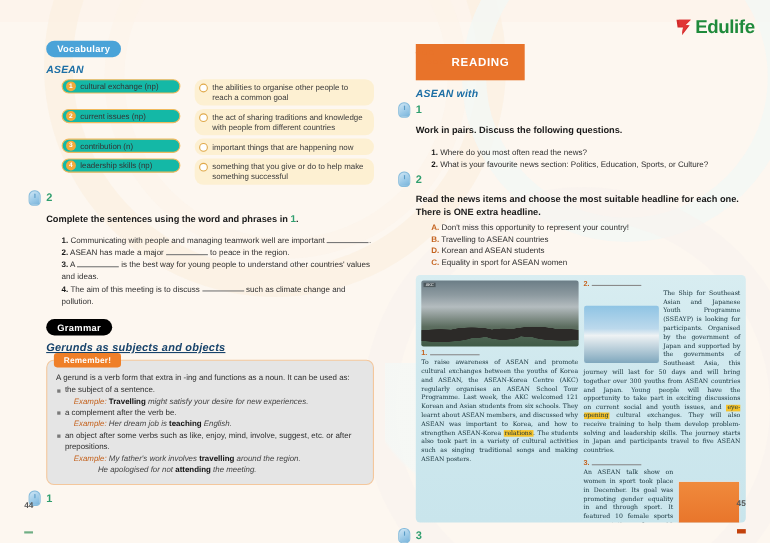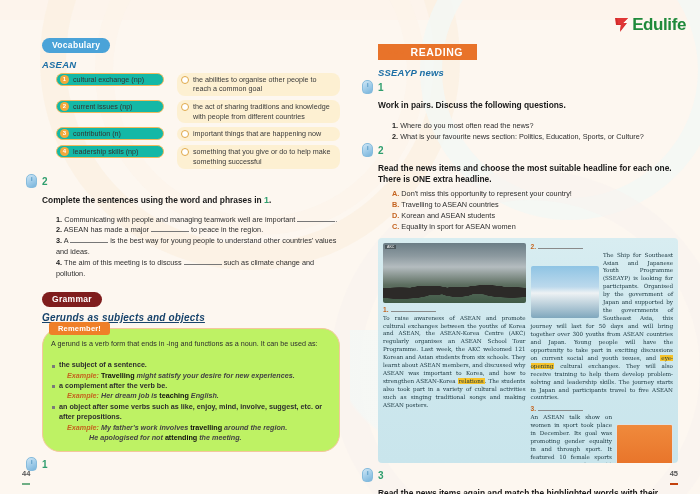--- a/index.html
+++ b/index.html
@@ -39,21 +39,21 @@
   .tag {
     display: inline-block;
     color: #fff;
     font-weight: bold;
     font-size: 8.5px;
     letter-spacing: .3px;
     padding: 2.5px 10px;
     border-radius: 9px;
   }
   .tag-vocab { background: #4aa3d8; }
-  .tag-grammar { background: #7f1d1d; }
+  .tag-grammar { background: #000000; }
 
   .topic {
     color: #1d6fa5;
     font-style: italic;
     font-weight: bold;
     font-size: 9.5px;
     letter-spacing: .2px;
   }
   .topic-dark { color: #17436b; text-decoration: underline; }
 
@@ -116,39 +116,39 @@
 
   
   .slist { margin-top: 3px; padding-left: 14px; }
   .sline { font-size: 7.3px; color: #2e2e2e; line-height: 1.5; }
   .snum { font-weight: bold; color: #1a1a1a; }
   .blank { display: inline-block; border-bottom: 1px solid #777; width: 38px; }
 
   
   .remember-box {
     margin-top: 5px;
-    background: #bef264;
+    background: #e5e5e5;
     border: 1px solid #f4c79c;
-    border-radius: 18px;
+    border-radius: 7px;
     padding: 10px 8px 7px 8px;
     position: relative;
   }
   .remember-tab {
     position: absolute;
     left: 6px; top: -7px;
     background: #ef7f28;
     color: #fff;
     font-size: 7.5px;
     font-weight: bold;
     padding: 2px 9px;
     border-radius: 3px;
     letter-spacing: .2px;
   }
   .rb-text { font-size: 7.2px; color: #2e2e2e; line-height: 1.45; }
-  .rb-ul { list-style: none; margin-top: 11px; font-weight: bold; }
+  .rb-ul { list-style: none; margin-top: 1px; }
   .rb-ul li { position: relative; padding-left: 8px; font-size: 7.2px; line-height: 1.45; color: #2e2e2e; }
   .rb-ul li::before {
     content: ""; position: absolute; left: 1px; top: 4.5px;
     width: 3px; height: 3px; background: #7a7a7a;
   }
   .rb-ex { font-style: italic; color: #444; padding-left: 8px; display: block; }
   .rb-ex .lbl { color: #c4631f; font-style: italic; }
   .rb-ex b { color: #111; font-style: normal; }
   .rb-ex i { font-style: italic; }
 
@@ -164,21 +164,21 @@
   .mouse-icon::before {
     content: ""; position: absolute; left: 50%; top: 2px;
     transform: translateX(-50%);
     width: 1.5px; height: 4px; background: #5a9cc6; border-radius: 1px;
   }
 
   
   .reading-bar {
     display: inline-flex; align-items: center;
     background: #e8732a;
-    height: 16px;
+    height: 33px;
     padding: 0 14px 0 10px;
     position: relative;
   }
   .reading-bar .label {
     color: #fff; font-weight: bold; font-size: 10.5px; letter-spacing: .6px;
   }
   .dots { display: inline-flex; gap: 2.5px; margin-right: 7px; }
   .dots span { width: 3.5px; height: 3.5px; border-radius: 50%; background: #e8732a; display: block; }
 
   
@@ -227,24 +227,24 @@
 
   
   .logo { position: absolute; right: 14px; top: 15px; display: flex; align-items: center; gap: 3px; }
   .logo-mark { position: relative; width: 15px; height: 16px; }
   .logo-text { color: #1f8a3b; font-weight: bold; font-size: 17px; letter-spacing: -.4px; }
 
   
   .pageno {
     position: absolute; bottom: 9px;
     font-size: 7.5px; color: #555; font-weight: bold;
-    padding-bottom: 5px;
+    padding-bottom: 19px;
   }
   .pageno.left { left: 22px; border-bottom: 2px solid #6fae84; }
-  .pageno.right { right: 22px; border-bottom: 2px solid #c2410c; }
+  .pageno.right { right: 22px; border-bottom: 4px solid #c2410c; }
 </style>
 </head>
 <body>
 
 <div id="page">
 
   <div class="wm-band"></div>
   <div class="wm wm1"></div>
   <div class="wm wm2"></div>
   <div class="wm wm3"></div>
@@ -333,21 +333,21 @@
 
       
       <div style="margin-top:8px;">
         <span class="tag tag-grammar">Grammar</span>
       </div>
       <div class="topic topic-dark" style="margin-top:5px; font-size:10px;">Gerunds as subjects and objects</div>
 
       
       <div class="remember-box">
         <div class="remember-tab">Remember!</div>
-        <div class="rb-text">A gerund is a verb form that ends in -ing and functions as a noun. It can be used as:</div>
+        <div class="rb-text">A gerund is a verb form that extra in -ing and functions as a noun. It can be used as:</div>
         <ul class="rb-ul">
           <li>
             <span>the subject of a sentence.</span>
             <span class="rb-ex"><span class="lbl">Example:</span> <i></i><b>Travelling</b><i> might satisfy your desire for new experiences.</i></span>
           </li>
           <li>
             <span>a complement after the verb be.</span>
             <span class="rb-ex"><span class="lbl">Example:</span> <i>Her dream job is </i><b>teaching</b><i> English.</i></span>
           </li>
           <li>
@@ -387,21 +387,21 @@
             <span></span>
           </span>
         <span class="label">READING</span>
       </div>
       <div class="dots" style="position:absolute; left:0px; top:6px;">
         <span style="background:#e8732a"></span>
           <span style="background:#e8732a"></span>
           <span style="background:#e8732a"></span>
       </div>
 
-      <div class="topic" style="margin-top:7px;">SSEAYP news</div>
+      <div class="topic" style="margin-top:7px;">ASEAN with</div>
 
       
       <div class="ex" style="margin-top:4px;">
         <div class="mouse-icon" style="top:-2px;"></div>
         <span class="ex-num">1</span><span class="ex-title">Work in pairs. Discuss the following questions.</span>
       </div>
       <div class="slist">
         <div class="sline"><span class="snum">1.</span> <span>Where do you most often read the news?</span></div>
         <div class="sline"><span class="snum">2.</span> <span>What is your favourite news section: Politics, Education, Sports, or Culture?</span></div>
       </div>

